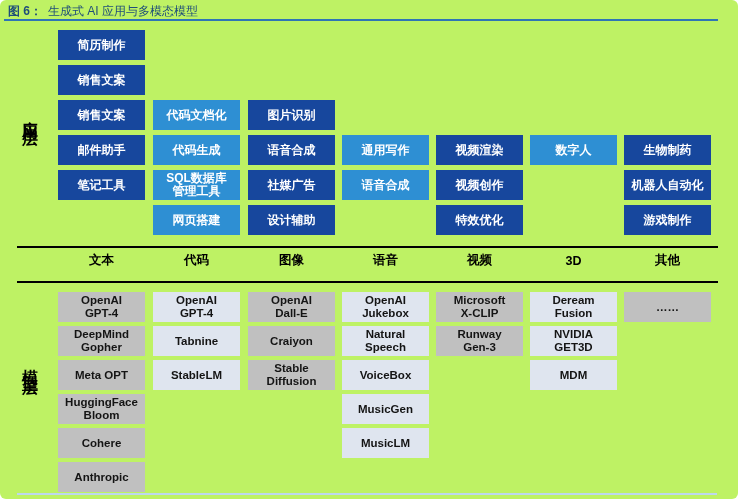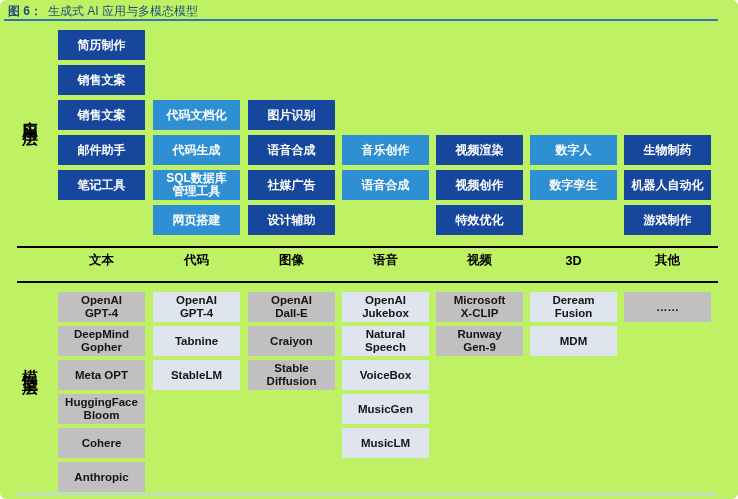--- a/index.html
+++ b/index.html
@@ -64,33 +64,32 @@
   </div>
 
   <div class="col" style="left:248px;top:100px">
     <div class="abox dark">图片识别</div>
     <div class="abox dark">语音合成</div>
     <div class="abox dark">社媒广告</div>
     <div class="abox dark">设计辅助</div>
   </div>
 
   <div class="col" style="left:342px;top:135px">
-    <div class="abox light">音乐创作</div>
+    <div class="abox light">通用写作</div>
     <div class="abox light">语音合成</div>
   </div>
 
   <div class="col" style="left:436px;top:135px">
     <div class="abox dark">视频渲染</div>
     <div class="abox dark">视频创作</div>
     <div class="abox dark">特效优化</div>
   </div>
 
   <div class="col" style="left:530px;top:135px">
     <div class="abox light">数字人</div>
-    <div class="abox light">数字孪生</div>
   </div>
 
   <div class="col" style="left:624px;top:135px">
     <div class="abox dark">生物制药</div>
     <div class="abox dark">机器人自动化</div>
     <div class="abox dark">游戏制作</div>
   </div>
 
   <div class="hline line1"></div>
   <div class="cat" style="left:58px">文本</div>
@@ -138,26 +137,28 @@
 Speech</div>
     <div class="mbox pale">VoiceBox</div>
     <div class="mbox pale">MusicGen</div>
     <div class="mbox pale">MusicLM</div>
   </div>
 
   <div class="col mcol" style="left:436px;top:292px">
     <div class="mbox gray">Microsoft
 X-CLIP</div>
     <div class="mbox gray">Runway
-Gen-9</div>
+Gen-3</div>
   </div>
 
   <div class="col mcol" style="left:530px;top:292px">
     <div class="mbox pale">Deream
 Fusion</div>
+    <div class="mbox pale">NVIDIA
+GET3D</div>
     <div class="mbox pale">MDM</div>
   </div>
 
   <div class="col mcol" style="left:624px;top:292px">
     <div class="mbox gray">……</div>
   </div>
 
   <div class="rule-bottom"></div>
 
 </div>

